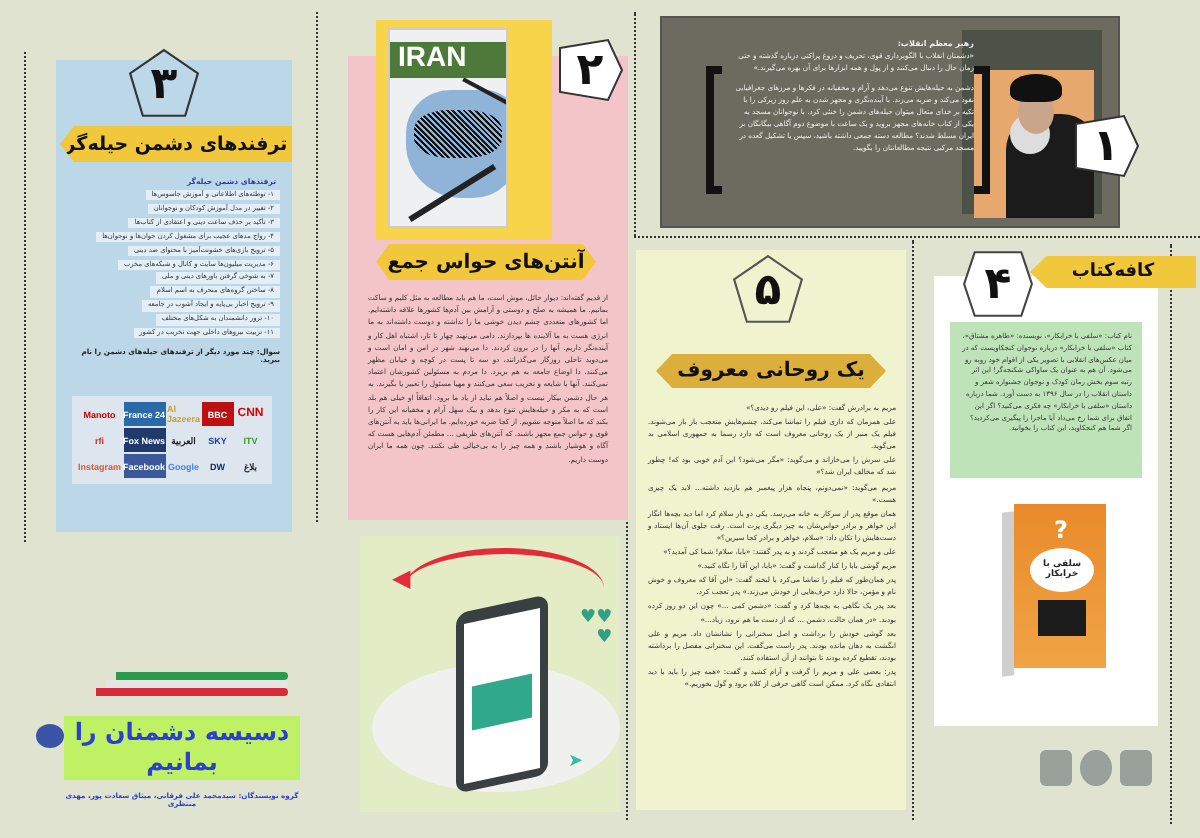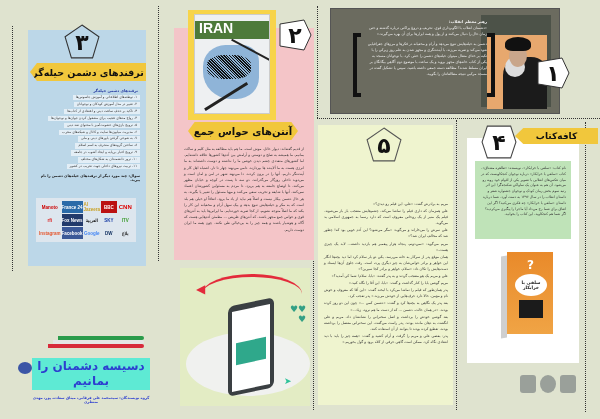--- a/index.html
+++ b/index.html
@@ -38,21 +38,21 @@
   #sec1 .bracket-l { position: absolute; left: 22px; top: 24px; width: 8px; height: 64px; border: 4px solid #111; border-right: none; }
   #sec1 .bracket-r { position: absolute; left: 156px; top: 24px; width: 8px; height: 64px; border: 4px solid #111; border-left: none; }
   #sec1 .text { position: absolute; left: 34px; top: 10px; width: 122px; color: #eee; font-size: 3.6px; line-height: 6px; text-align: right; }
   #sec1 .text .ttl { font-weight: bold; font-size: 4px; }
   #sec1 .text p { margin-bottom: 4px; }
 
   
   #sec2 { left: 174px; top: 28px; width: 140px; height: 232px; }
   #sec2 .pinkbg { position: absolute; left: 0; top: 0; width: 140px; height: 232px; background: #f4c5c8; }
   #sec2 .yellow { position: absolute; left: 14px; top: -18px; width: 88px; height: 110px; background: #f7d44a; }
-  #sec2 .img { position: absolute; left: 20px; top: -14px; width: 76px; height: 100px; background: #eef0f2; border: 1px solid #ccc; overflow: hidden; }
+  #sec2 .img { position: absolute; left: 20px; top: -14px; width: 60px; height: 100px; background: #eef0f2; border: 1px solid #ccc; overflow: hidden; }
   #sec2 .img .bar { position: absolute; left: 0; top: 6px; width: 100%; height: 18px; background: #4d7a3a; }
   #sec2 .img .iran { position: absolute; left: 4px; top: 5px; font-weight: bold; color: #fff; font-size: 14px; direction: ltr; font-family: "Liberation Sans", sans-serif; }
   #sec2 .img .map { position: absolute; left: 8px; top: 30px; width: 56px; height: 54px; background: #8fb4d8; border-radius: 40% 30% 40% 50%; }
   #sec2 .img .scribble { position: absolute; left: 12px; top: 40px; width: 44px; height: 24px; background: repeating-linear-gradient(45deg,#111 0 1px,transparent 1px 2px); border-radius: 40%; }
   #sec2 .img .pen1 { position: absolute; left: 34px; top: 34px; width: 44px; height: 2px; background: #222; transform: rotate(28deg); }
   #sec2 .img .pen2 { position: absolute; left: 6px; top: 80px; width: 50px; height: 2.5px; background: #222; transform: rotate(-32deg); }
   #sec2 .title-pill { position: absolute; left: 14px; top: 94px; width: 110px; height: 18px; background: #f1c73c; clip-path: polygon(6% 0,94% 0,100% 50%,94% 100%,6% 100%,0 50%); display: flex; align-items: center; justify-content: center; font-weight: bold; font-size: 10px; color: #111; }
   #sec2 .body { position: absolute; left: 10px; top: 118px; width: 120px; font-size: 3.6px; line-height: 6.2px; color: #333; text-align: justify; }
 
   
@@ -92,21 +92,21 @@
   #phone-illus .pic { position: absolute; left: 56px; top: 72px; width: 30px; height: 22px; background: #2fa88b; transform: skewY(-12deg); }
   #phone-illus .arrow { position: absolute; left: 22px; top: 6px; width: 100px; height: 40px; border-top: 3px solid #e32b3b; border-radius: 50% 50% 0 0; }
   #phone-illus .arrowhead { position: absolute; left: 16px; top: 14px; font-size: 12px; color: #e32b3b; }
   #phone-illus .hearts { position: absolute; left: 110px; top: 36px; font-size: 9px; color: #33a085; }
   #phone-illus .plane { position: absolute; left: 104px; top: 108px; font-size: 9px; color: #2ec29a; }
 
   
   #brand { left: 18px; top: 318px; width: 130px; height: 90px; }
   #brand .flag { position: absolute; left: 30px; top: 18px; width: 96px; height: 18px; }
   #brand .flag i { display: block; height: 4px; border-radius: 0 8px 8px 0; }
-  #brand .title { position: absolute; left: 14px; top: 40px; width: 118px; font-weight: bold; font-size: 12px; color: #2d3fd0; background: #5eead4; text-align: center; line-height: 15px; padding: 1px 2px; }
+  #brand .title { position: absolute; left: 14px; top: 40px; width: 118px; font-weight: bold; font-size: 12px; color: #2d3fd0; background: #bef264; text-align: center; line-height: 15px; padding: 1px 2px; }
   #brand .authors { position: absolute; left: 14px; top: 78px; width: 118px; font-size: 3.6px; color: #2d3fd0; font-weight: bold; text-align: center; }
   #brand .seal { position: absolute; left: 0; top: 44px; width: 14px; height: 12px; background: #3b55a6; border-radius: 50%; }
 
   #partners { left: 520px; top: 375px; width: 60px; height: 22px; display: flex; gap: 4px; direction: ltr; }
   #partners div { width: 16px; height: 18px; background: #9aa09a; border-radius: 3px; }
 </style>
 </head>
 <body>
 
 <div class="dotv" style="left:12px; top:26px; height:245px;"></div>
@@ -205,20 +205,21 @@
   </div>
 </div>
 
 <div class="abs" id="sec5">
   <div class="badge" style="left:48px; top:2px; width:36px; height:36px;">
     <svg viewBox="0 0 34 34">
         <polygon points="17,1 33,12 27,32 7,32 1,12" fill="#eff4cf" stroke="#555" stroke-width="1"></polygon>
       </svg>
     <span>۵</span>
   </div>
+  <div class="title-pill">یک روحانی معروف</div>
   <div class="body">
     <p>مریم به برادرش گفت: «علی، این فیلم رو دیدی؟»</p>
     <p>علی همزمان که داری فیلم را تماشا می‌کند، چشم‌هایش متعجب باز باز می‌شوند. فیلم یک منبر از یک روحانی معروف است که دارد رسما به جمهوری اسلامی بد می‌گوید.</p>
     <p>علی سرش را می‌خاراند و می‌گوید: «مگر می‌شود؟ این آدم خوبی بود که! چطور شد که مخالف ایران شد؟»</p>
     <p>مریم می‌گوید: «نمی‌دونم، پنجاه هزار پیغمبر هم بازدید داشته... لابد یک چیزی هست.»</p>
     <p>همان موقع پدر از سرکار به خانه می‌رسد. یکی دو بار سلام کرد اما دید بچه‌ها انگار این خواهر و برادر حواس‌شان به چیز دیگری پرت است. رفت جلوی آن‌ها ایستاد و دست‌هایش را تکان داد: «سلام، خواهر و برادر کجا سیرین؟»</p>
     <p>علی و مریم یک هو متعجب گردند و به پدر گفتند: «بابا، سلام! شما کی آمدید؟»</p>
     <p>مریم گوشی بابا را کنار گذاشت و گفت: «بابا، این آقا را نگاه کنید.»</p>
     <p>پدر همان‌طور که فیلم را تماشا می‌کرد با لبخند گفت: «این آقا که معروف و خوش نام و مؤمن، حالا دارد حرف‌هایی از خودش می‌زند.» پدر تعجب کرد.</p>
     <p>بعد پدر یک نگاهی به بچه‌ها کرد و گفت: «دشمن کمی ...» چون این دو روز کرده بودند. «در همان حالت، دشمن ... که از دست ما هم نرود، زیاد...»</p>

